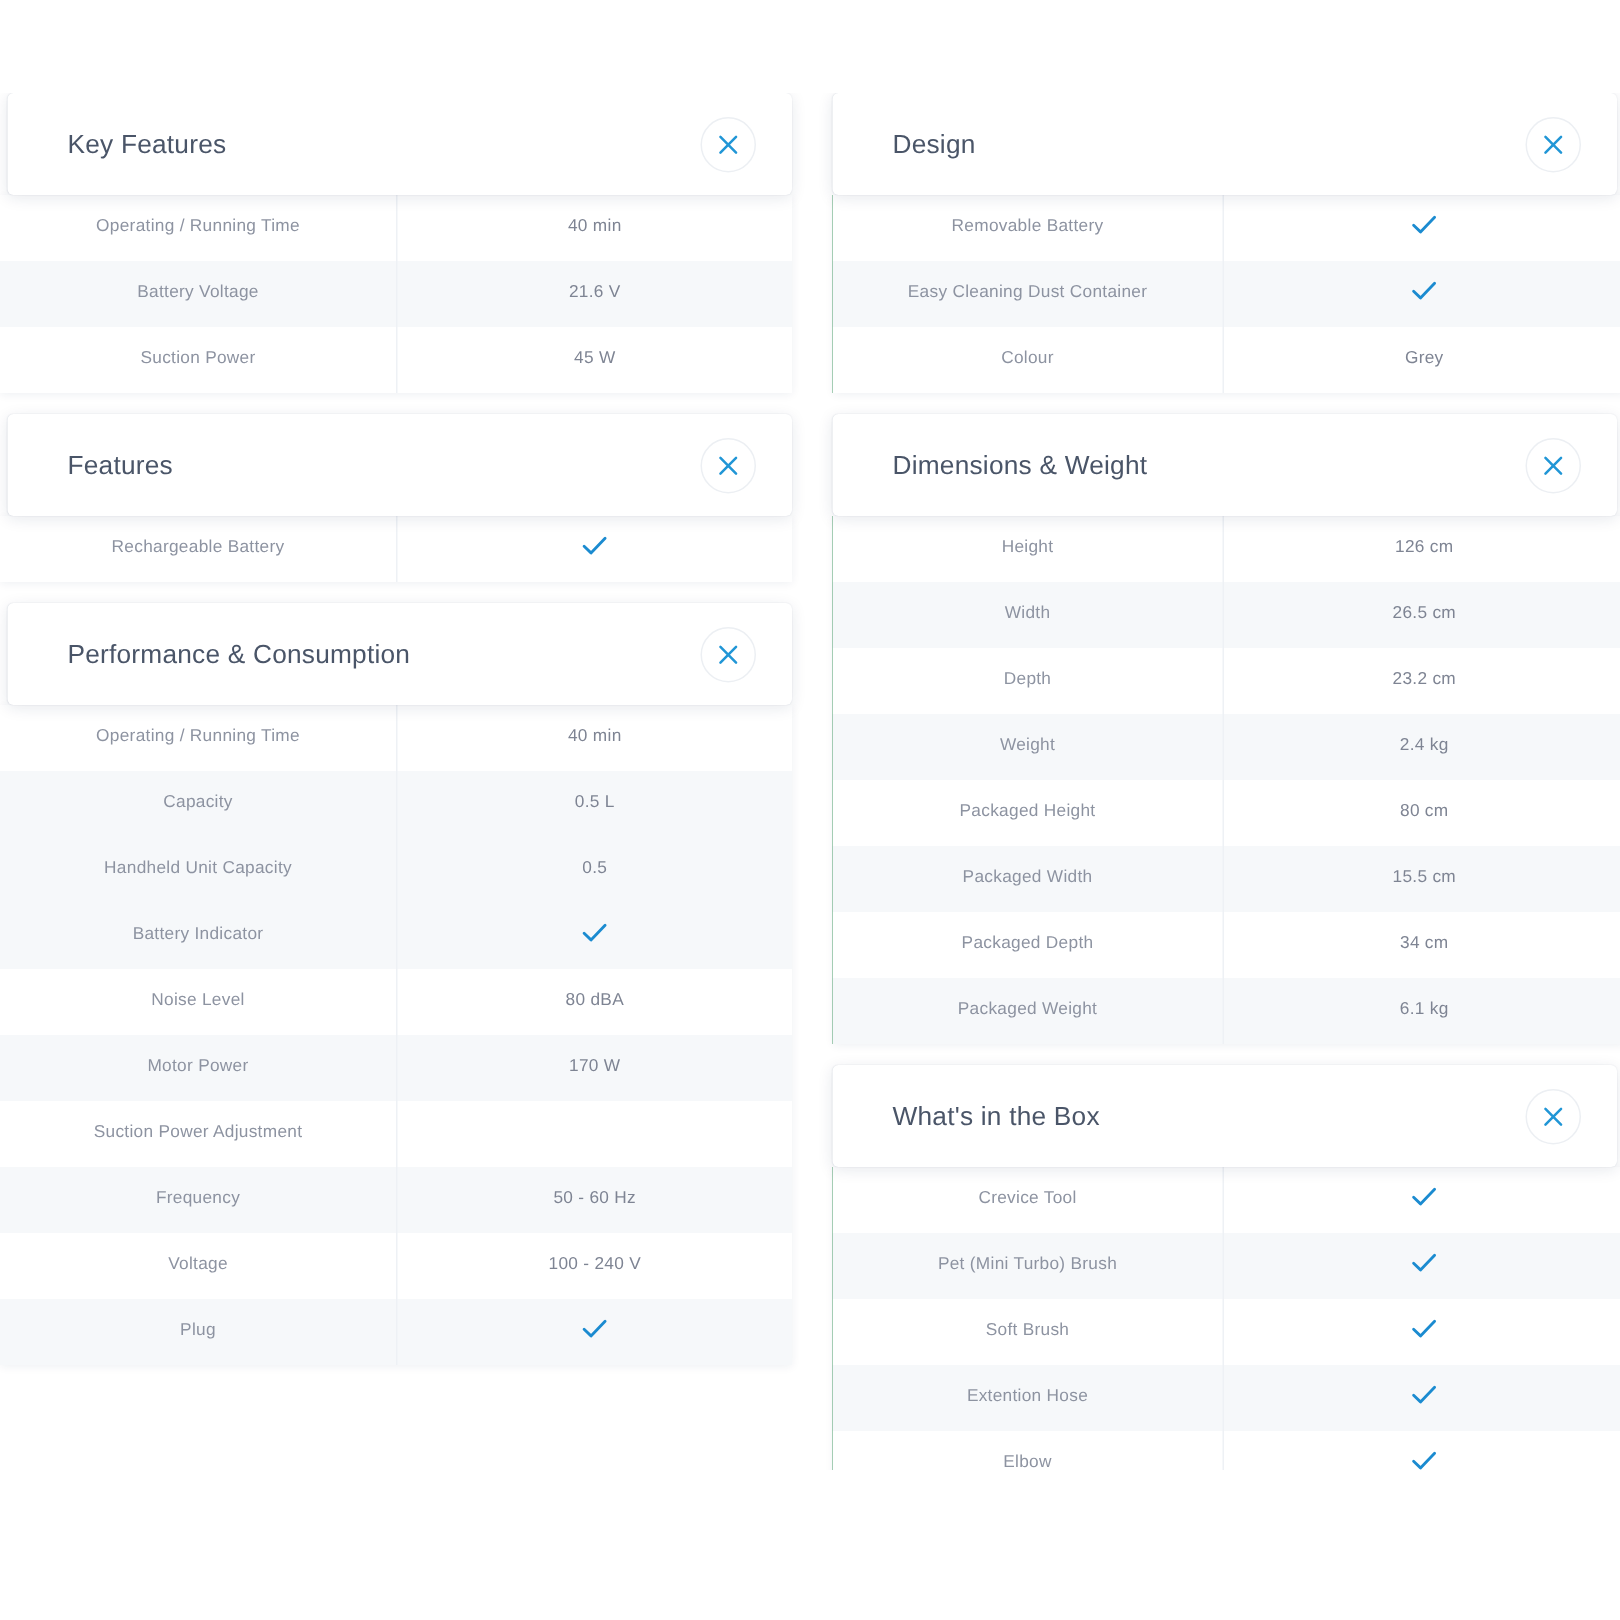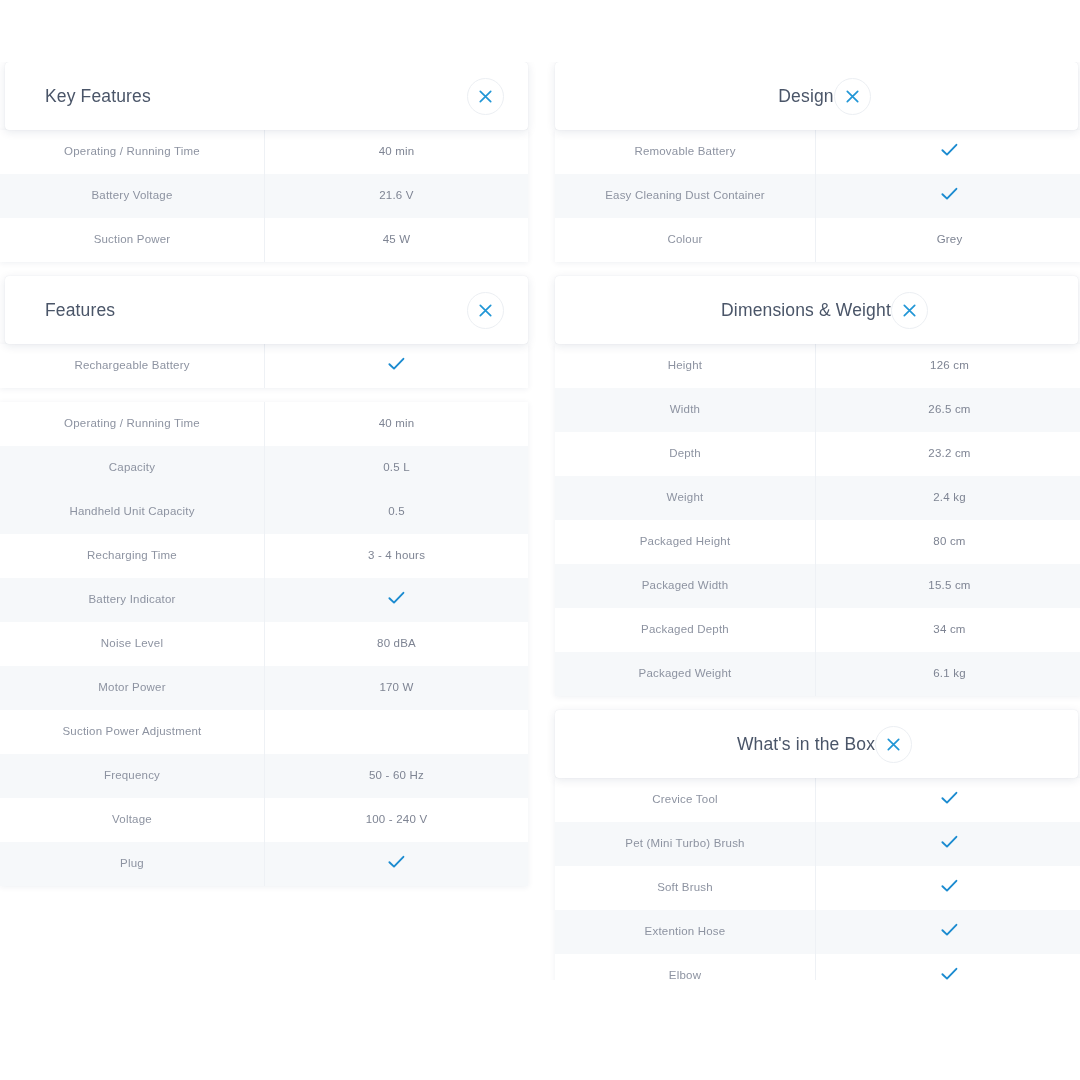--- a/index.html
+++ b/index.html
@@ -54,21 +54,21 @@
     box-shadow: 0 2px 10px rgba(20, 40, 80, 0.10), 0 0 1px rgba(20,40,80,0.12);
     height: 68px;
     display: flex;
     align-items: center;
     justify-content: space-between;
     padding: 0 24px 0 40px;
     box-sizing: border-box;
     z-index: 3;
   }
   .col-left .card-header  { margin-left: 5px; margin-right: 0px; }
-  .col-right .card-header { margin-left: 0px; margin-right: 5px; justify-content: center; }
+  .col-right .card-header { margin-left: 0px; margin-right: 5px; }
 
   .card-title {
     font-size: 17.5px;
     font-weight: 400;
     color: #4a5568;
     letter-spacing: 0.15px;
     white-space: nowrap;
   }
 
   .close-btn {
@@ -180,36 +180,42 @@
               <div class="cell cell-label">Rechargeable Battery</div>
               <div class="cell cell-value">
                 <span class="check"><svg width="17" height="14" viewBox="0 0 17 14" fill="none" xmlns="http://www.w3.org/2000/svg">
                     <path d="M1.4 7.2 L6.0 11.6 L15.4 1.8" stroke="#1b8bd0" stroke-width="1.9" stroke-linecap="round" stroke-linejoin="round"></path>
                   </svg></span>
               </div>
             </div>
           </div>
         </div>
         <div class="card">
+          <div class="card-header">
+            <div class="card-title">Performance &amp; Consumption</div>
+            <button class="close-btn">
+              <span style="display: block;">
+                <svg width="13" height="13" viewBox="0 0 13 13" fill="none" xmlns="http://www.w3.org/2000/svg">
+                  <path d="M1.3 1.3 L11.7 11.7 M11.7 1.3 L1.3 11.7" stroke="#2196d6" stroke-width="1.7" stroke-linecap="round"></path>
+                </svg>
+              </span>
+            </button>
+          </div>
           <div class="card-table">
             <div class="row plain">
               <div class="cell cell-label">Operating / Running Time</div>
               <div class="cell cell-value">40 min</div>
             </div>
             <div class="row alt">
               <div class="cell cell-label">Capacity</div>
               <div class="cell cell-value">0.5 L</div>
             </div>
             <div class="row alt">
               <div class="cell cell-label">Handheld Unit Capacity</div>
               <div class="cell cell-value">0.5</div>
-            </div>
-            <div class="row plain">
-              <div class="cell cell-label">Recharging Time</div>
-              <div class="cell cell-value">3 - 4 hours</div>
             </div>
             <div class="row alt">
               <div class="cell cell-label">Battery Indicator</div>
               <div class="cell cell-value">
                 <span class="check"><svg width="17" height="14" viewBox="0 0 17 14" fill="none" xmlns="http://www.w3.org/2000/svg">
                     <path d="M1.4 7.2 L6.0 11.6 L15.4 1.8" stroke="#1b8bd0" stroke-width="1.9" stroke-linecap="round" stroke-linejoin="round"></path>
                   </svg></span>
               </div>
             </div>
             <div class="row plain">

